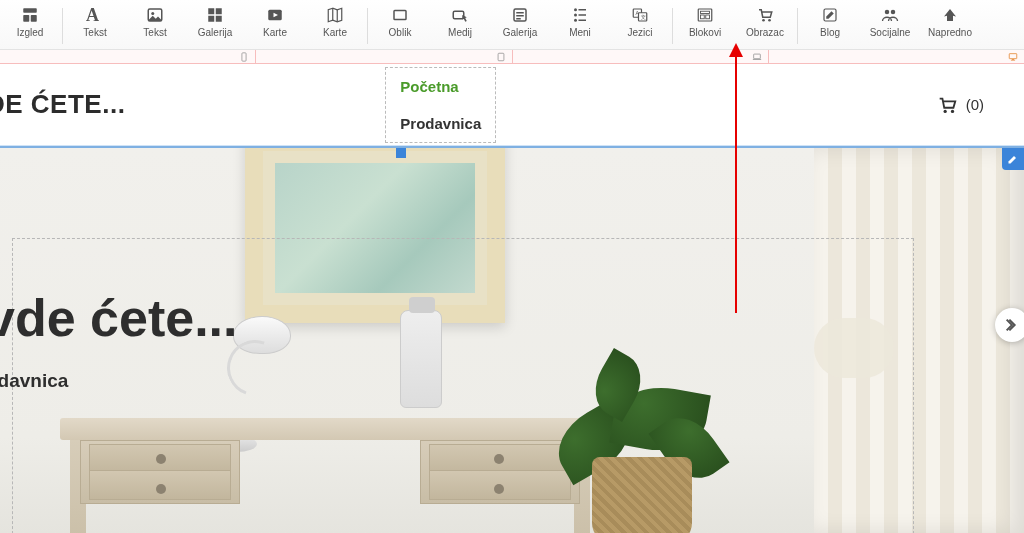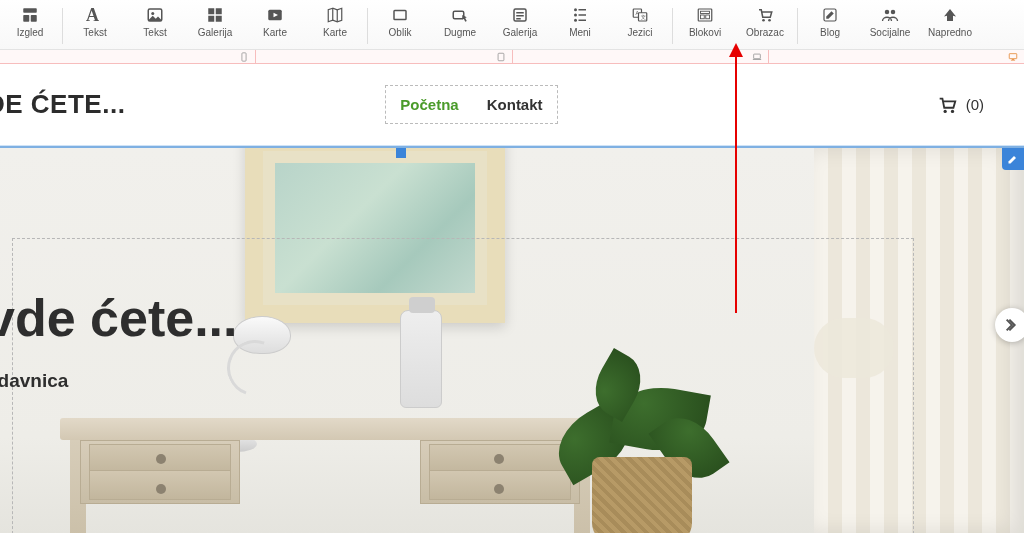--- a/index.html
+++ b/index.html
@@ -54,20 +54,21 @@
     letter-spacing: .5px;
     padding-left: 0;
     margin-left: -14px;
     white-space: nowrap;
   }
   .nav {
     margin-left: 260px;
     display: flex;
     gap: 0;
     border: 1px dashed #bbb;
+    flex-direction: column;
   }
   .nav-item {
     padding: 10px 14px;
     font-size: 15px;
     font-weight: bold;
     color: #333;
     cursor: pointer;
   }
   .nav-item.active { color: #4a9b2a; }
   .cart {
@@ -232,21 +233,21 @@
     </span>
     <span>Oblik</span>
   </div>
   <div class="tool">
     <span class="glyph">
       <svg viewBox="0 0 24 24">
           <rect x="3" y="7" width="14" height="10" rx="2" fill="none" stroke="#555" stroke-width="2"></rect>
           <path d="M15 12l6 3-2 1 2 4-2 1-2-4-2 1z"></path>
         </svg>
     </span>
-    <span>Dugme</span>
+    <span>Medij</span>
   </div>
   <div class="tool">
     <span class="glyph">
       <svg viewBox="0 0 24 24">
           <rect x="4" y="4" width="16" height="16" rx="2" fill="none" stroke="#555" stroke-width="2"></rect>
           <line x1="7" y1="9" x2="17" y2="9" stroke="#555" stroke-width="2"></line>
           <line x1="7" y1="13" x2="17" y2="13" stroke="#555" stroke-width="2"></line>
           <line x1="7" y1="17" x2="13" y2="17" stroke="#555" stroke-width="2"></line>
         </svg>
     </span>
@@ -354,21 +355,21 @@
         <rect x="7" y="19" width="10" height="1.5"></rect>
       </svg>
   </div>
 </div>
 
 <div class="site-header">
   <div class="logo">DE ĆETE...</div>
 
   <div class="nav">
     <div class="nav-item active">Početna</div>
-    <div class="nav-item">Kontakt</div>
+    <div class="nav-item">Prodavnica</div>
   </div>
 
   <div class="cart">
     <svg viewBox="0 0 24 24">
         <path d="M4 5h3l2 10h10l2-7H8" fill="none" stroke="#333" stroke-width="2"></path>
         <circle cx="10" cy="19" r="1.8"></circle>
         <circle cx="18" cy="19" r="1.8"></circle>
       </svg>
     <span>(0)</span>
   </div>

